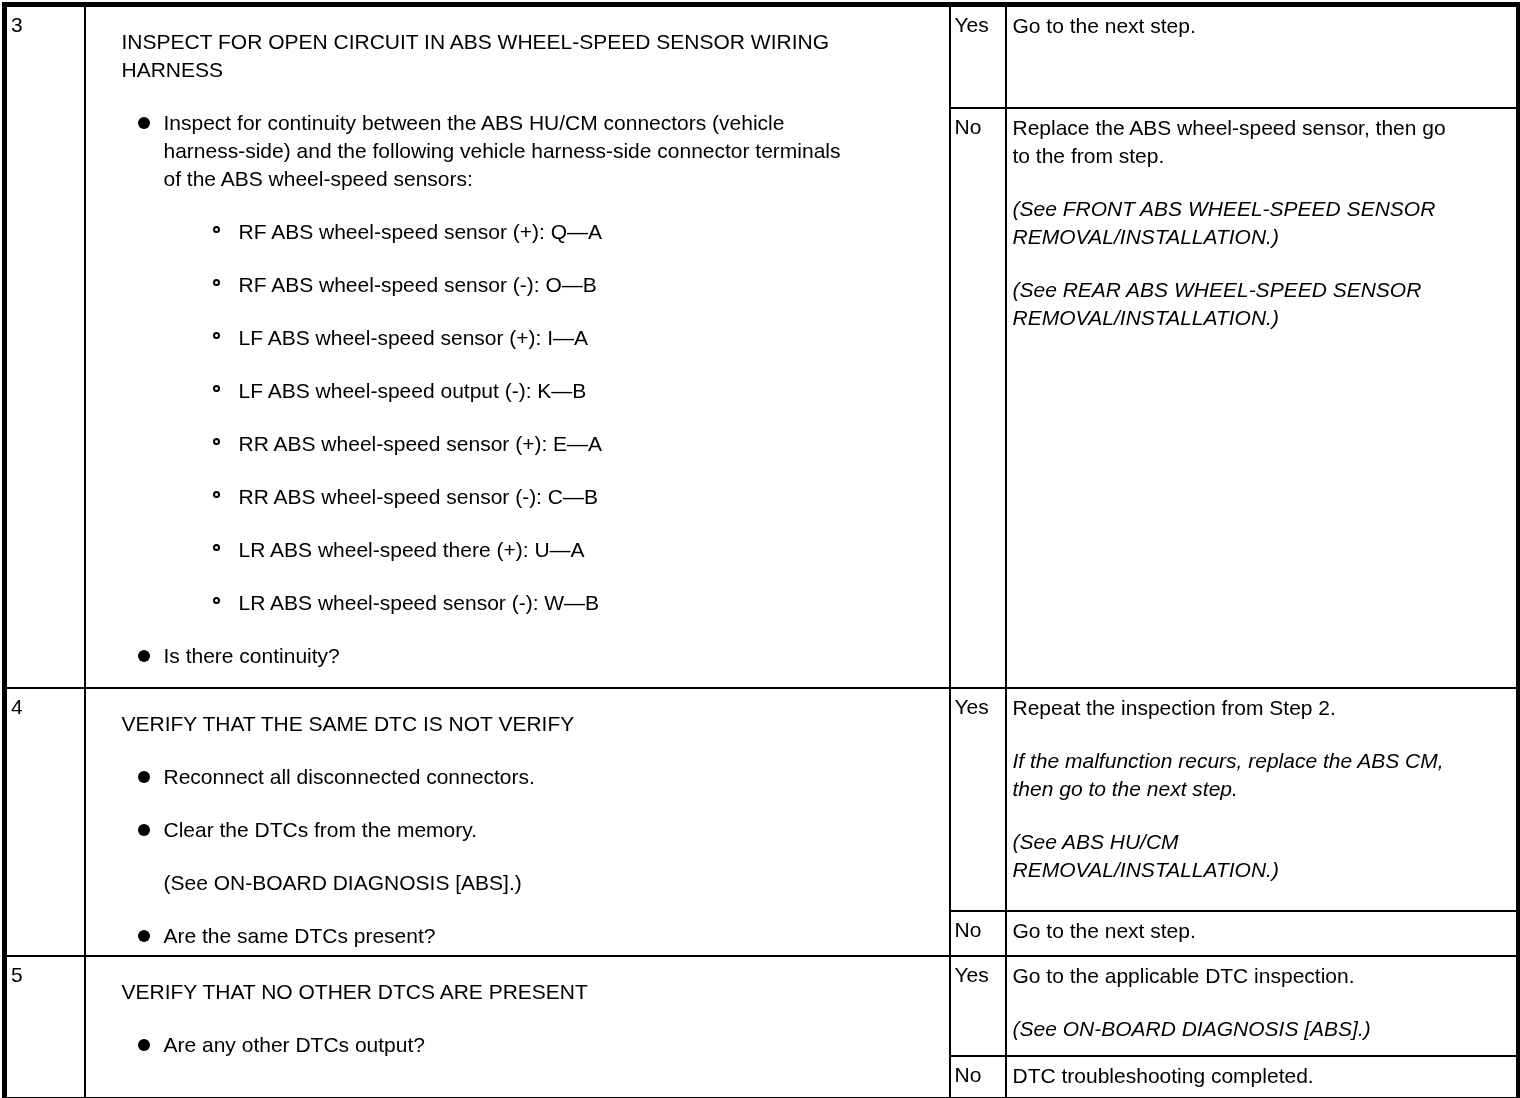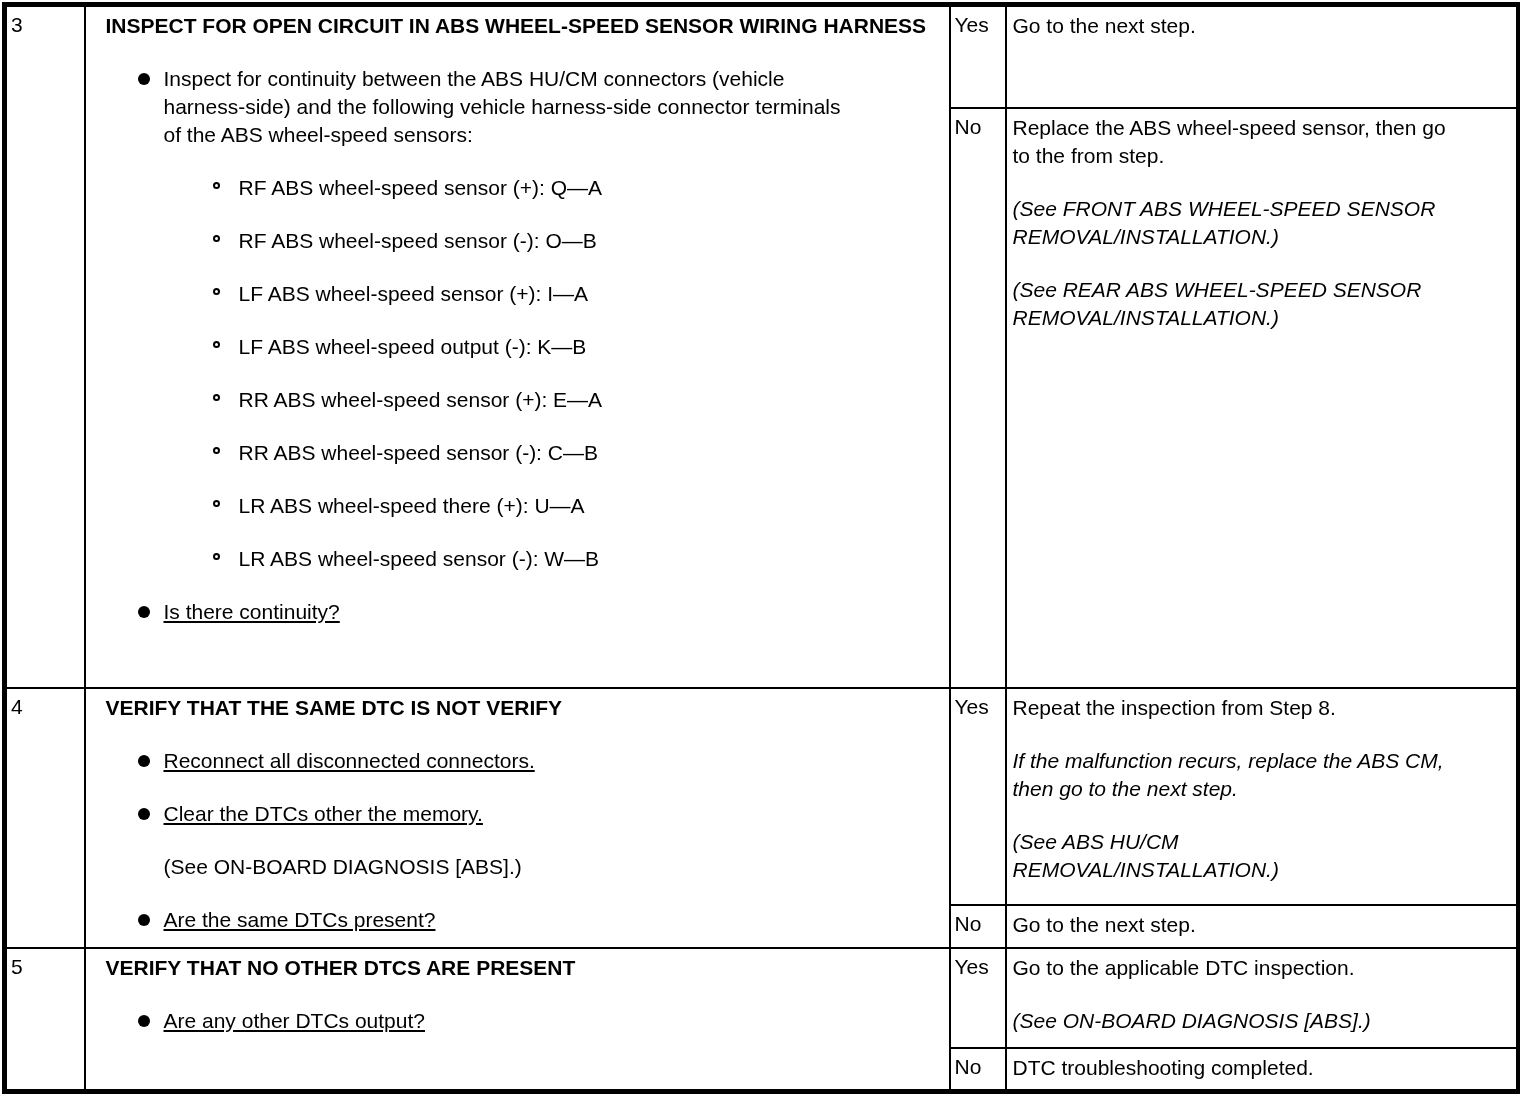--- a/index.html
+++ b/index.html
@@ -38,24 +38,24 @@
   tr.r4a { height: 217px; }
   tr.r4b { height: 43px; }
   tr.r5a { height: 100px; }
   tr.r5b { height: 44px; }
 
   td.step { padding: 4px 3px 4px 4px; }
   td.desc { padding: 5px 8px; }
   td.ans  { padding: 4px 14px 4px 4px; }
   td.act  { padding: 5px 6px; }
 
-  .heading { font-weight: bold; margin: 0; padding-left: 12px; }
+  .heading { font-weight: normal; margin: 16px; padding-left: 12px; }
   .desc > div + div { margin-top: 25px; }
 
-  .b-item { position: relative; padding-left: 70px; text-decoration: underline; }
+  .b-item { position: relative; padding-left: 70px; }
   .disc {
     position: absolute; left: 44px; top: 8px;
     width: 12px; height: 12px;
     background: #000; border-radius: 50%;
   }
   .b-text { display: inline-block; max-width: 700px; vertical-align: top; }
 
   .s-item { position: relative; padding-left: 145px; }
   .ring {
     position: absolute; left: 119px; top: 8px;
@@ -148,31 +148,31 @@
         <span>4</span>
       </td>
       <td class="desc" rowspan="2">
         <div class="heading">VERIFY THAT THE SAME DTC IS NOT VERIFY</div>
         <div class="b-item">
           <span class="disc"></span>
           <span>Reconnect all disconnected connectors.</span>
         </div>
         <div class="b-item">
           <span class="disc"></span>
-          <span>Clear the DTCs other the memory.</span>
+          <span>Clear the DTCs from the memory.</span>
         </div>
         <div class="note">(See ON-BOARD DIAGNOSIS [ABS].)</div>
         <div class="b-item">
           <span class="disc"></span>
           <span>Are the same DTCs present?</span>
         </div>
       </td>
       <td class="ans">Yes</td>
       <td class="act">
-        <p>Repeat the inspection from Step 8.</p>
+        <p>Repeat the inspection from Step 2.</p>
         <p>If the malfunction recurs, replace the ABS CM, then go to the next step.</p>
         <p class="mw320">(See ABS HU/CM REMOVAL/INSTALLATION.)</p>
       </td>
     </tr>
     <tr class="r4b">
       <td class="ans">No</td>
       <td class="act">
         <p>Go to the next step.</p>
       </td>
     </tr>

